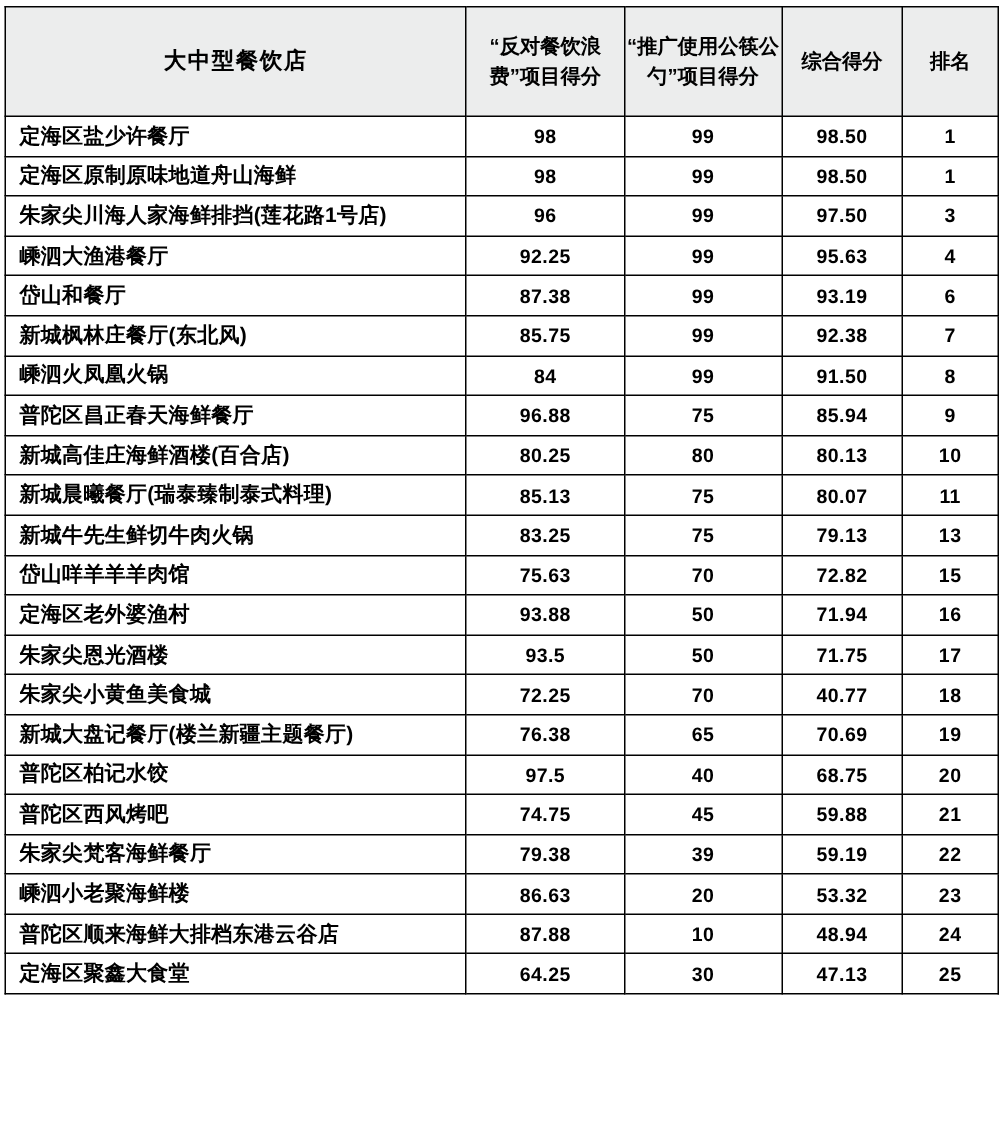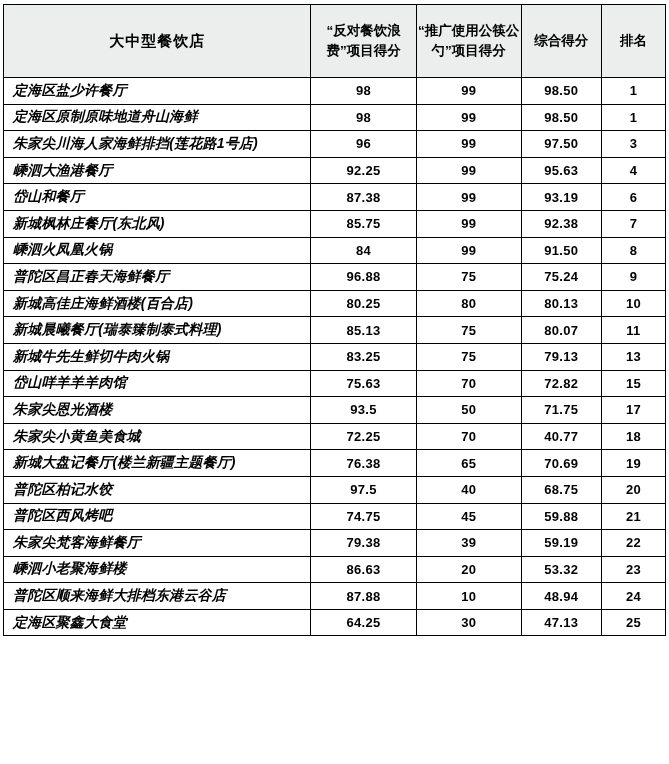--- a/index.html
+++ b/index.html
@@ -49,21 +49,20 @@
     height: 25.6px;
     font-size: 13.5px;
   }
   tbody td.name {
     text-align: left;
     padding-left: 9px;
     font-size: 14px;
     letter-spacing: 0.2px;
     white-space: nowrap;
     overflow: hidden;
-    font-style: italic;
   }
   tbody td.num {
     font-size: 13px;
     letter-spacing: 0.3px;
   }
   col.c-name { width: 307px; }
   col.c-s1   { width: 105px; }
   col.c-s2   { width: 105px; }
   col.c-tot  { width: 80px; }
   col.c-rank { width: 64px; }
@@ -136,21 +135,21 @@
           <td class="name">嵊泗火凤凰火锅</td>
           <td class="num">84</td>
           <td class="num">99</td>
           <td class="num">91.50</td>
           <td class="num">8</td>
         </tr>
         <tr>
           <td class="name">普陀区昌正春天海鲜餐厅</td>
           <td class="num">96.88</td>
           <td class="num">75</td>
-          <td class="num">75.24</td>
+          <td class="num">85.94</td>
           <td class="num">9</td>
         </tr>
         <tr>
           <td class="name">新城高佳庄海鲜酒楼(百合店)</td>
           <td class="num">80.25</td>
           <td class="num">80</td>
           <td class="num">80.13</td>
           <td class="num">10</td>
         </tr>
         <tr>
@@ -168,20 +167,27 @@
           <td class="num">13</td>
         </tr>
         <tr>
           <td class="name">岱山咩羊羊羊肉馆</td>
           <td class="num">75.63</td>
           <td class="num">70</td>
           <td class="num">72.82</td>
           <td class="num">15</td>
         </tr>
         <tr>
+          <td class="name">定海区老外婆渔村</td>
+          <td class="num">93.88</td>
+          <td class="num">50</td>
+          <td class="num">71.94</td>
+          <td class="num">16</td>
+        </tr>
+        <tr>
           <td class="name">朱家尖恩光酒楼</td>
           <td class="num">93.5</td>
           <td class="num">50</td>
           <td class="num">71.75</td>
           <td class="num">17</td>
         </tr>
         <tr>
           <td class="name">朱家尖小黄鱼美食城</td>
           <td class="num">72.25</td>
           <td class="num">70</td>

